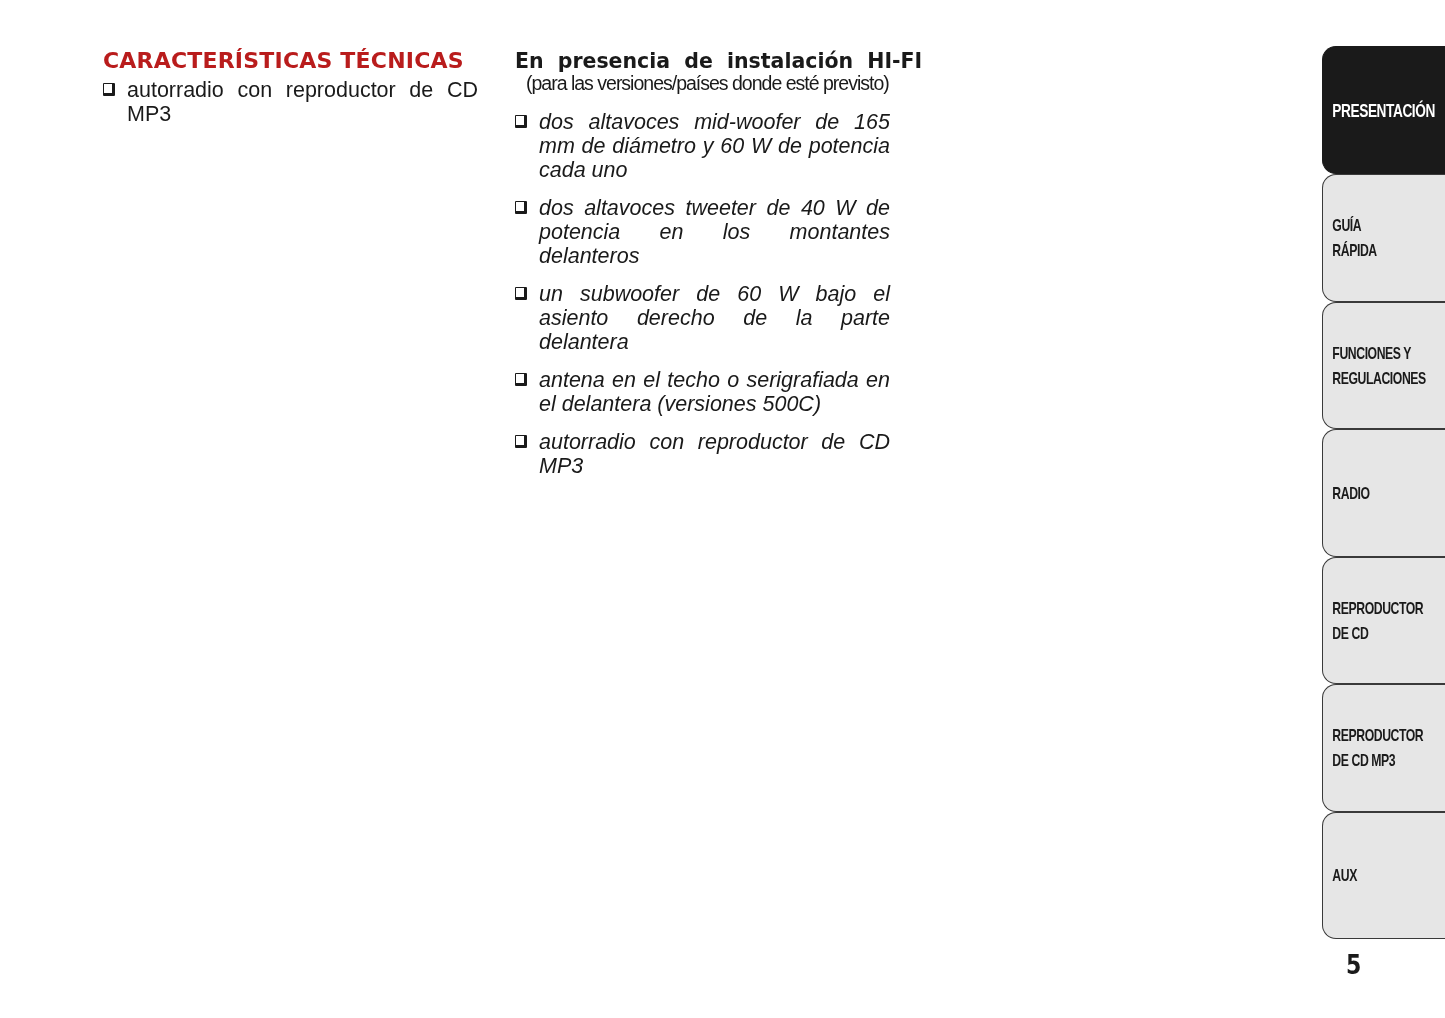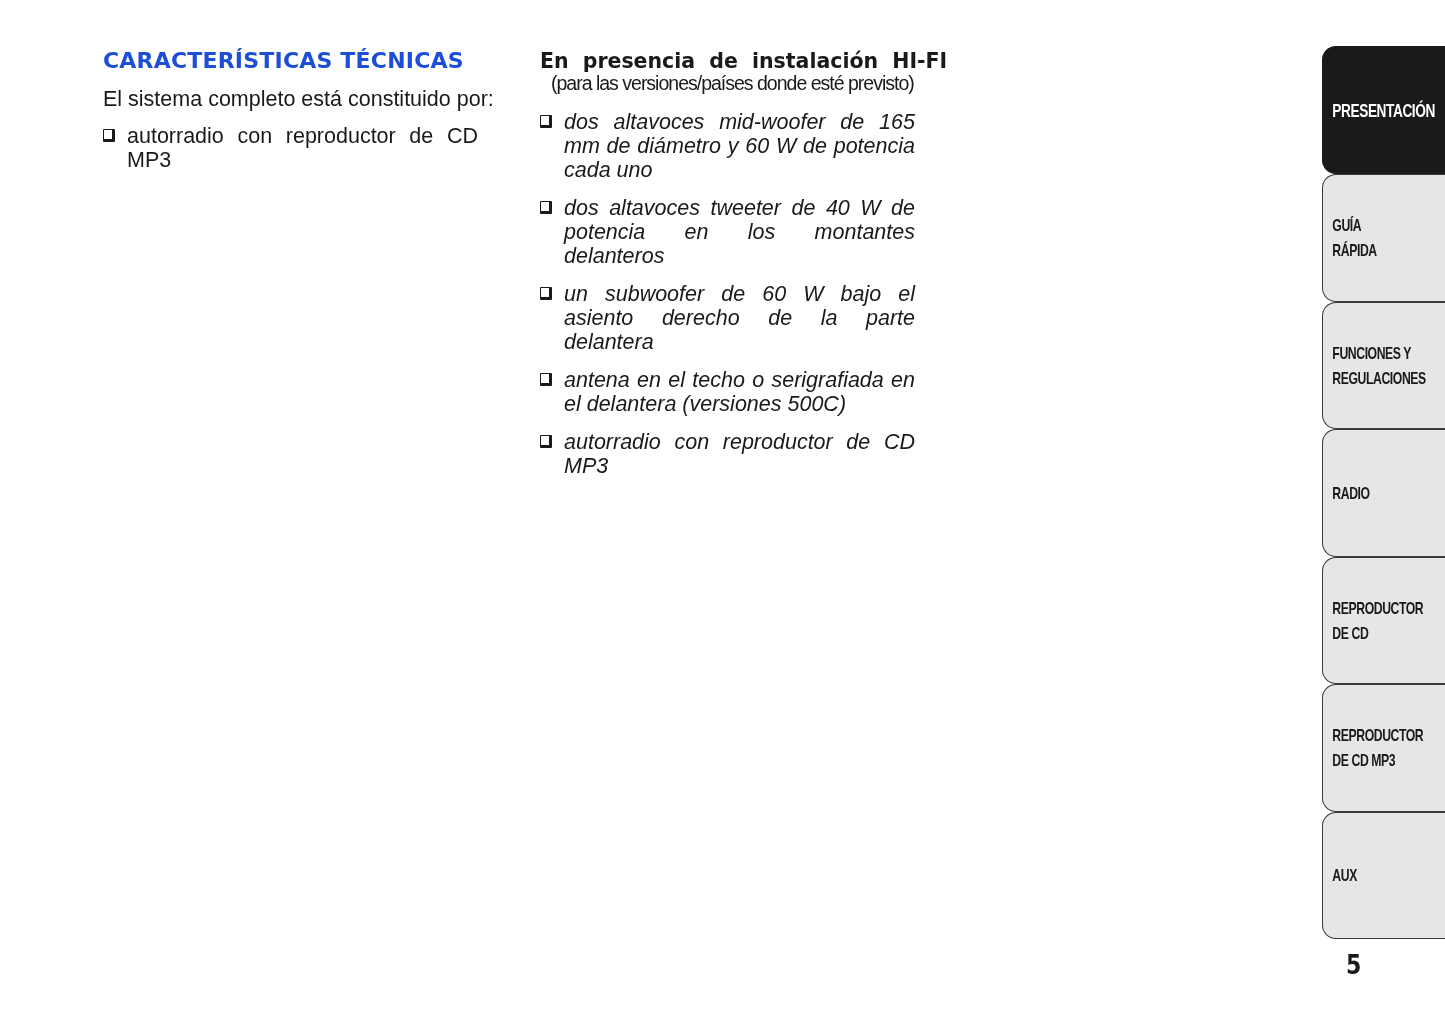--- a/index.html
+++ b/index.html
@@ -3,26 +3,26 @@
   <meta charset="utf-8">
   <style>
     html, body { margin: 0; padding: 0; }
     body {
       width: 1445px; height: 1018px; position: relative; overflow: hidden;
       background: #ffffff; color: #1a1a1a;
       font-family: "DejaVu Sans", sans-serif;
     }
     .col { position: absolute; top: 44px; }
     .col-left { left: 103px; width: 375px; }
-    .col-right { left: 540px; width: 375px; }
+    .col-right { left: 515px; width: 375px; }
 
     .h-left {
       font-family: "DejaVu Sans", sans-serif; font-weight: bold;
       font-size: 22px; letter-spacing: 0.2px; margin: 0; line-height: 34px;
-      color: #1d4ed8; white-space: nowrap;
+      color: #b91c1c; white-space: nowrap;
     }
     .intro {
       font-family: "Liberation Sans", sans-serif; font-size: 21.5px;
       line-height: 24px; margin: 9px 0 13px 0; white-space: nowrap;
     }
     .h-right {
       font-family: "DejaVu Sans", sans-serif; font-weight: bold;
       font-size: 20.5px; margin: 0; line-height: 34px; text-align: justify;
       text-align-last: justify; white-space: nowrap; word-spacing: 7px;
     }
@@ -65,21 +65,20 @@
       position: absolute; left: 1346px; top: 950px;
       font-family: "DejaVu Sans", sans-serif; font-weight: bold; font-size: 26px;
       transform: scaleX(0.85); transform-origin: left top; color: #1a1a1a;
     }
   </style>
 </head>
 <body>
 
 <div class="col col-left">
   <h2 class="h-left">CARACTERÍSTICAS TÉCNICAS</h2>
-  <p class="intro">El sistema completo está constituido por:</p>
   <ul class="items">
     <li><span class="box"></span><span>autorradio con reproductor de CD MP3</span></li>
   </ul>
 </div>
 
 <div class="col col-right">
   <h2 class="h-right">En presencia de instalación HI-FI</h2>
   <p class="sub">(para las versiones/países donde esté previsto)</p>
   <ul class="items right">
     <li><span class="box"></span><span>dos altavoces mid-woofer de 165 mm de diámetro y 60 W de potencia cada uno</span></li>

